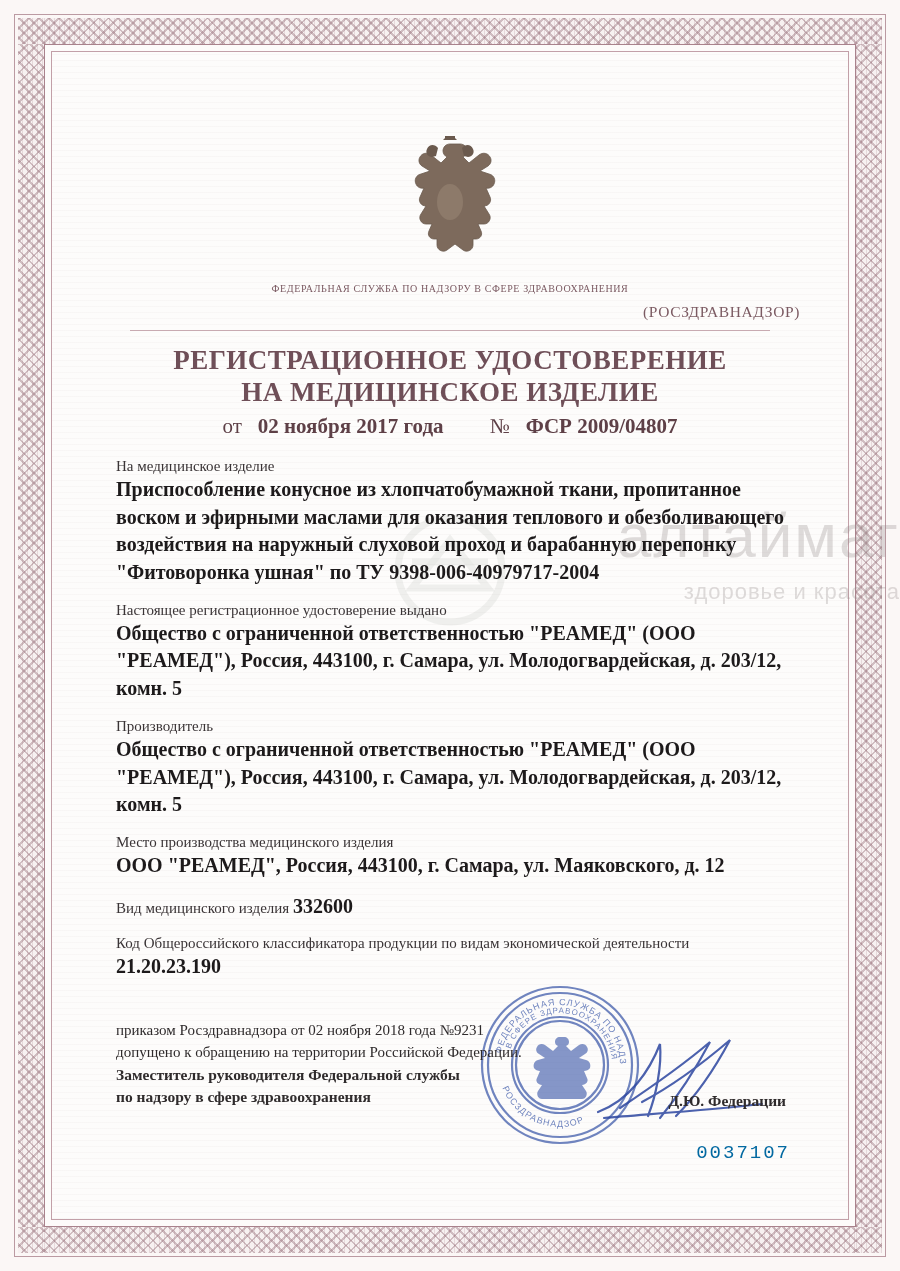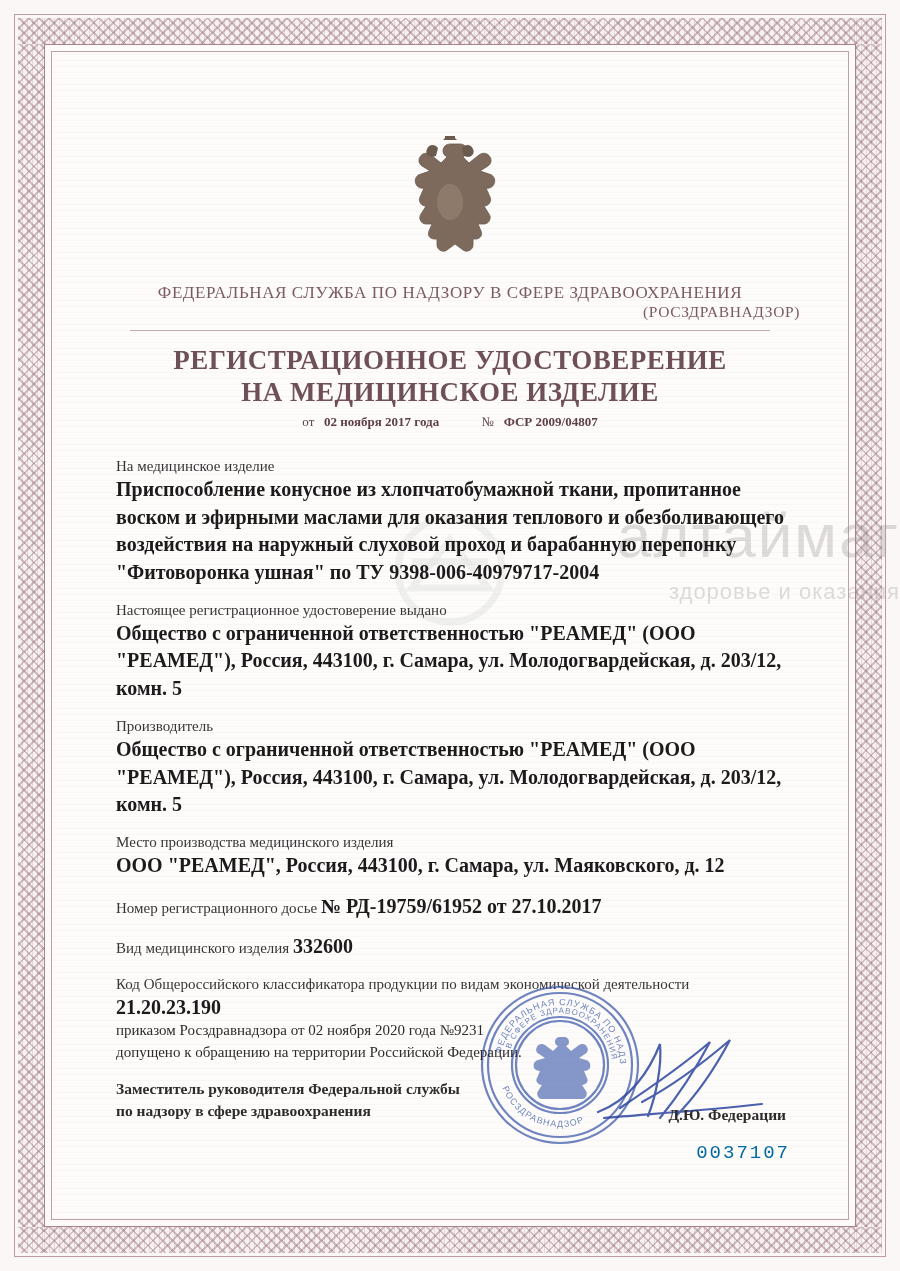--- a/index.html
+++ b/index.html
@@ -111,21 +111,21 @@
     width: 120px; height: 130px;
   }
 
   
   .org-line {
     position: absolute;
     left: 100px; top: 283px;
     width: 700px;
     text-align: center;
     font-family: "Liberation Serif", serif;
-    font-size: 17px;
+    font-size: 10px;
     letter-spacing: 0.6px;
     color: #7b5a62;
   }
   .org-line2 {
     position: absolute;
     left: 100px; top: 303px;
     width: 700px;
     text-align: right;
     font-family: "Liberation Serif", serif;
     font-size: 15.5px;
@@ -152,21 +152,21 @@
   }
   .title-1 { top: 345px; }
   .title-2 { top: 377px; }
 
   .date-row {
     position: absolute;
     left: 100px; top: 414px;
     width: 700px;
     text-align: center;
     color: #5e4047;
-    font-size: 13px;
+    font-size: 21px;
     font-weight: bold;
   }
   .date-row .lbl { font-weight: normal; }
   .date-row .gap { display: inline-block; width: 36px; }
 
   
   .body-block {
     position: absolute;
     left: 116px;
     top: 456px;
@@ -194,21 +194,20 @@
     left: 116px;
     top: 1020px;
     width: 670px;
     color: #2f2b2c;
   }
   .bottom-block .l1, .bottom-block .l2 {
     font-size: 15px;
     line-height: 1.45;
   }
   .sign-block {
-    margin-top: 14px;
     font-size: 15.5px;
     font-weight: bold;
     line-height: 1.45;
     position: relative;
   }
   .signer-name {
     position: absolute;
     right: 0;
     top: 26px;
     font-weight: bold;
@@ -254,21 +253,21 @@
   <div class="frame-line-1"></div>
   <div class="frame-line-2"></div>
 
   <svg class="wm-logo" viewBox="0 0 200 120">
     <circle cx="100" cy="60" r="52" fill="none" stroke="rgba(140,150,140,0.55)" stroke-width="7"></circle>
     <path d="M62 78 L100 30 L138 78 Z" fill="none" stroke="rgba(140,150,140,0.55)" stroke-width="7"></path>
     <path d="M62 52 L138 52" stroke="rgba(140,150,140,0.55)" stroke-width="7" fill="none"></path>
   </svg>
   <div class="watermark">
     <div class="wm-main">алтаймаг</div>
-    <div class="wm-sub">здоровье и оказания</div>
+    <div class="wm-sub">здоровье и красота</div>
   </div>
 
   <svg class="emblem" viewBox="0 0 120 130">
     <g fill="#7d6a5c" stroke="#6b5a4e" stroke-width="0.8">
       <path d="M60 14 c-4 0 -7 3 -7 7 0 3 2 5 4 6 l-6 6 -10 -8 c-4 -3 -9 -2 -11 2 -2 3 -1 7 2 9 l8 5 -9 3 c-5 1 -7 6 -5 10 1 3 5 5 8 4 l-4 9 c-2 4 1 9 6 9 l-5 8 c-3 4 0 10 5 10 l6 0 -3 7 c-2 4 1 8 5 8 l3 0 0 6 c0 5 6 8 10 5 l8 -6 8 6 c4 3 10 0 10 -5 l0 -6 3 0 c4 0 7 -4 5 -8 l-3 -7 6 0 c5 0 8 -6 5 -10 l-5 -8 c5 0 8 -5 6 -9 l-4 -9 c3 1 7 -1 8 -4 2 -4 0 -9 -5 -10 l-9 -3 8 -5 c3 -2 4 -6 2 -9 -2 -4 -7 -5 -11 -2 l-10 8 -6 -6 c2 -1 4 -3 4 -6 0 -4 -3 -7 -7 -7 z"></path>
     </g>
     <g fill="#8d7a6a">
       <ellipse cx="60" cy="72" rx="13" ry="18"></ellipse>
     </g>
     <g fill="#6b5a4e">
@@ -311,23 +310,20 @@
     <div class="fld">
       <div class="lab">Производитель</div>
       <div class="val">Общество с ограниченной ответственностью "РЕАМЕД" (ООО "РЕАМЕД"), Россия, 443100, г. Самара, ул. Молодогвардейская, д. 203/12, комн. 5</div>
     </div>
 
     <div class="fld">
       <div class="lab">Место производства медицинского изделия</div>
       <div class="val">ООО "РЕАМЕД", Россия, 443100, г. Самара, ул. Маяковского, д. 12</div>
     </div>
 
-    <div class="fld inline">
-      <span class="lab">Номер регистрационного досье </span><span class="val">№ РД-19759/61952 от 27.10.2017</span>
-    </div>
 
     <div class="fld inline">
       <span class="lab">Вид медицинского изделия </span><span class="val">332600</span>
     </div>
 
 
     <div class="fld inline">
       <span class="lab">Код Общероссийского классификатора продукции по видам экономической деятельности </span><span class="val">21.20.23.190</span>
     </div>
 
@@ -360,21 +356,21 @@
   <svg class="signature" viewBox="0 0 180 110">
     <g fill="none" stroke="#2d46a0" stroke-width="2.2" stroke-linecap="round">
       <path d="M8 82 C40 70 60 40 70 14 C72 36 66 66 58 86"></path>
       <path d="M30 78 C60 58 92 36 120 12 C104 42 88 66 70 88"></path>
       <path d="M52 72 C82 56 112 34 140 10 C124 40 106 66 86 86"></path>
       <path d="M14 88 C60 84 120 80 172 74"></path>
     </g>
   </svg>
 
   <div class="bottom-block">
-    <div class="l1">приказом Росздравнадзора от 02 ноября 2020 года №9231</div>
+    <div class="l1">приказом Росздравнадзора от 02 ноября 2018 года №9231</div>
     <div class="l2">допущено к обращению на территории Российской Федерации.</div>
     <div class="sign-block">
       <div>Заместитель руководителя Федеральной службы</div>
       <div>по надзору в сфере здравоохранения</div>
       <div class="signer-name">Д.Ю. Федерации</div>
     </div>
   </div>
 
   <div class="serial">0037107</div>
 

